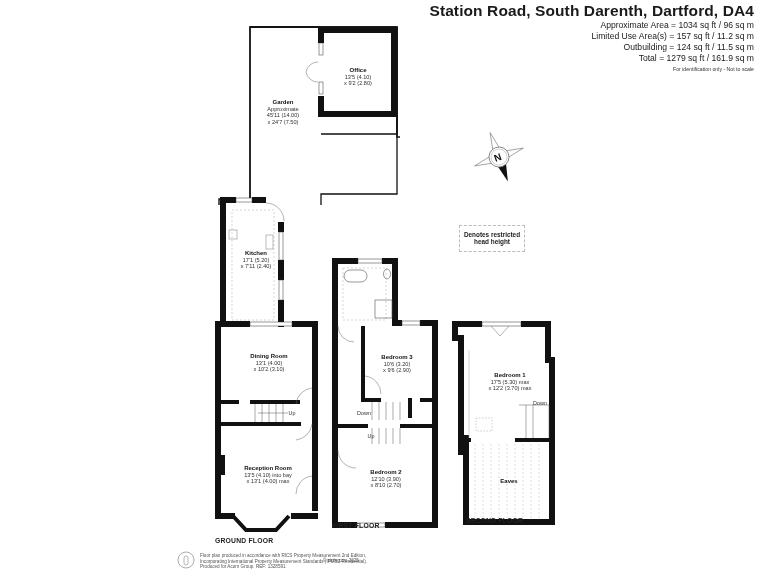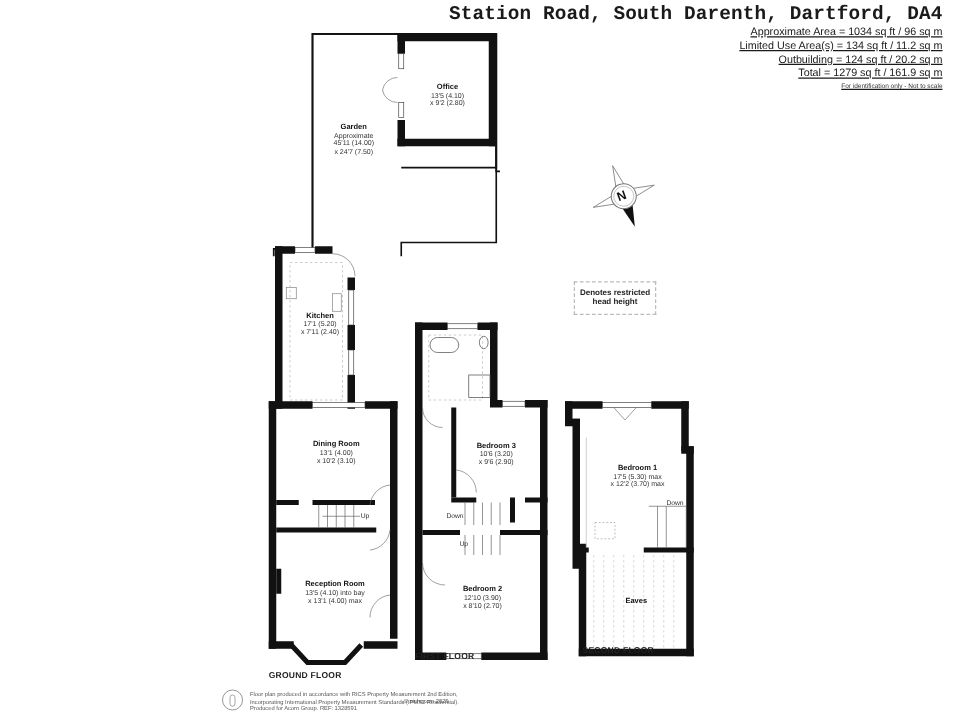--- a/index.html
+++ b/index.html
@@ -1,36 +1,36 @@
 <!DOCTYPE html>
 <html><head>
 <meta charset="utf-8">
 <style>
   * { box-sizing: border-box; margin: 0; padding: 0; }
   html, body { width: 768px; height: 576px; background: #ffffff; overflow: hidden; }
   body { position: relative; font-family: "Liberation Sans", sans-serif; color: #1a1a1a; }
-  .title { position: absolute; right: 14px; top: 2px; font-size: 15.5px; font-weight: bold; letter-spacing: 0.1px; white-space: nowrap; font-family: Liberation Mono, monospace; }
-  .areas { position: absolute; right: 14px; top: 20px; text-align: right; font-size: 8.6px; line-height: 11px; text-decoration: underline; }
+  .title { position: absolute; right: 14px; top: 2px; font-size: 15.5px; font-weight: bold; letter-spacing: 0.1px; white-space: nowrap; }
+  .areas { position: absolute; right: 14px; top: 20px; text-align: right; font-size: 8.6px; line-height: 11px; }
   .areas .note { font-size: 5.2px; line-height: 10px; color: #333; }
   svg.plan { position: absolute; left: 0; top: 0; }
   .lbl { position: absolute; text-align: center; font-size: 5.6px; line-height: 6.6px; color: #333; white-space: nowrap; transform: translateX(-50%); }
   .lbl b { font-size: 6px; color: #111; }
   .floor { position: absolute; font-size: 6.8px; font-weight: bold; color: #222; letter-spacing: 0.2px; white-space: nowrap; }
   .restricted { position: absolute; left: 459px; top: 225px; width: 66px; height: 27px; border: 1px dashed #bbb; font-size: 6.4px; font-weight: bold; text-align: center; line-height: 7.4px; padding-top: 5px; color: #222; }
   .footer { position: absolute; left: 200px; top: 553px; font-size: 4.6px; line-height: 5.6px; color: #555; white-space: nowrap; }
   .copy { position: absolute; left: 323px; top: 558px; font-size: 4.6px; color: #555; white-space: nowrap; }
 </style>
 </head>
 <body>
 
 <div class="title">Station Road, South Darenth, Dartford, DA4</div>
 <div class="areas">
   <div>Approximate Area = 1034 sq ft / 96 sq m</div>
-  <div>Limited Use Area(s) = 134 sq ft / 11.2 sq m</div>
-  <div>Outbuilding = 124 sq ft / 20.2 sq m</div>
+  <div>Limited Use Area(s) = 157 sq ft / 11.2 sq m</div>
+  <div>Outbuilding = 124 sq ft / 11.5 sq m</div>
   <div>Total = 1279 sq ft / 161.9 sq m</div>
   <div class="note">For identification only - Not to scale</div>
 </div>
 
 <svg class="plan" width="768" height="576" viewBox="0 0 768 576">
 
   <g fill="none" stroke="#111" stroke-width="1.4">
     <polyline points="250,199 250,27 397,27 397,137 400,137 400,137"></polyline>
     <polyline points="397,137 397,0" stroke="none"></polyline>
     <path d="M250,199 L219,199 L219,205"></path>

